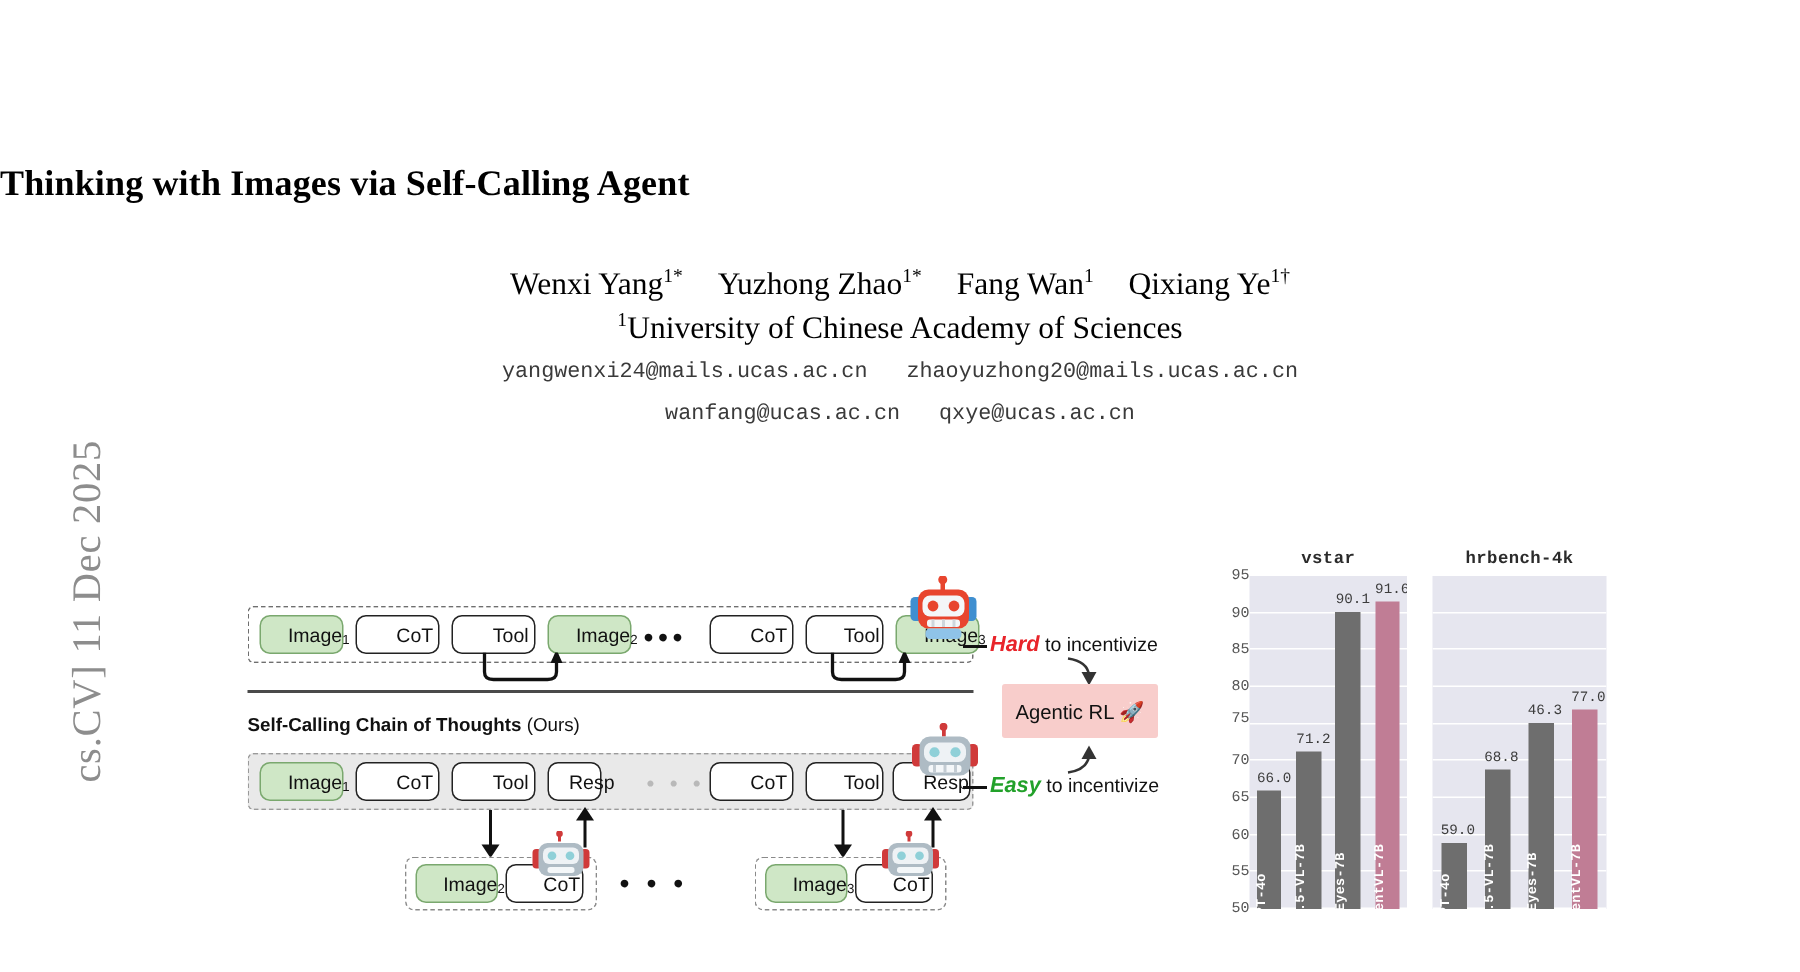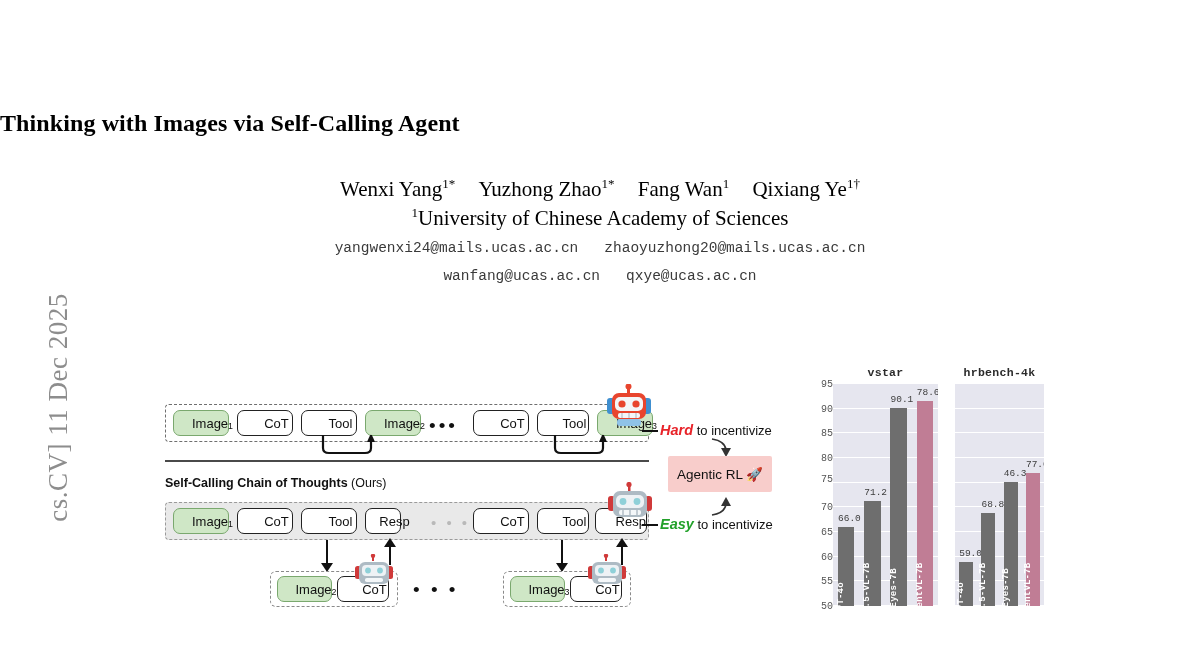--- a/index.html
+++ b/index.html
@@ -393,25 +393,25 @@
           <span class="bar-name">Qwen2.5-VL-7B</span>
         </div>
         <div class="bar-label" style="left: 29.75%; width: 15.5%; bottom: 107.587px; position: absolute;">71.2</div>
         <div class="bar" style="left: 54.75%; width: 15.5%; height: 197.827px; background: rgb(110, 110, 110);">
           <span class="bar-name">DeepEyes-7B</span>
         </div>
         <div class="bar-label" style="left: 54.75%; width: 15.5%; bottom: 200.827px; position: absolute;">90.1</div>
         <div class="bar" style="left: 79.75%; width: 15.5%; height: 205.227px; background: rgb(192, 125, 149);">
           <span class="bar-name">SubagentVL-7B</span>
         </div>
-        <div class="bar-label" style="left: 79.75%; width: 15.5%; bottom: 208.227px; position: absolute;">78.6</div>
+        <div class="bar-label" style="left: 79.75%; width: 15.5%; bottom: 208.227px; position: absolute;">91.6</div>
       </div>
   </div>
 
-  <div class="panel" id="panel-1" style="left:150px; width:89px;">
+  <div class="panel" id="panel-1" style="left:150px; width:116px;">
     <div class="panel-title">hrbench-4k</div>
     <div class="plotarea">
         <div class="gridline" style="bottom: 0px;"></div>
         <div class="gridline" style="bottom: 24.6667px;"></div>
         <div class="gridline" style="bottom: 49.3333px;"></div>
         <div class="gridline" style="bottom: 74px;"></div>
         <div class="gridline" style="bottom: 98.6667px;"></div>
         <div class="gridline" style="bottom: 123.333px;"></div>
         <div class="gridline" style="bottom: 148px;"></div>
         <div class="gridline" style="bottom: 172.667px;"></div>

